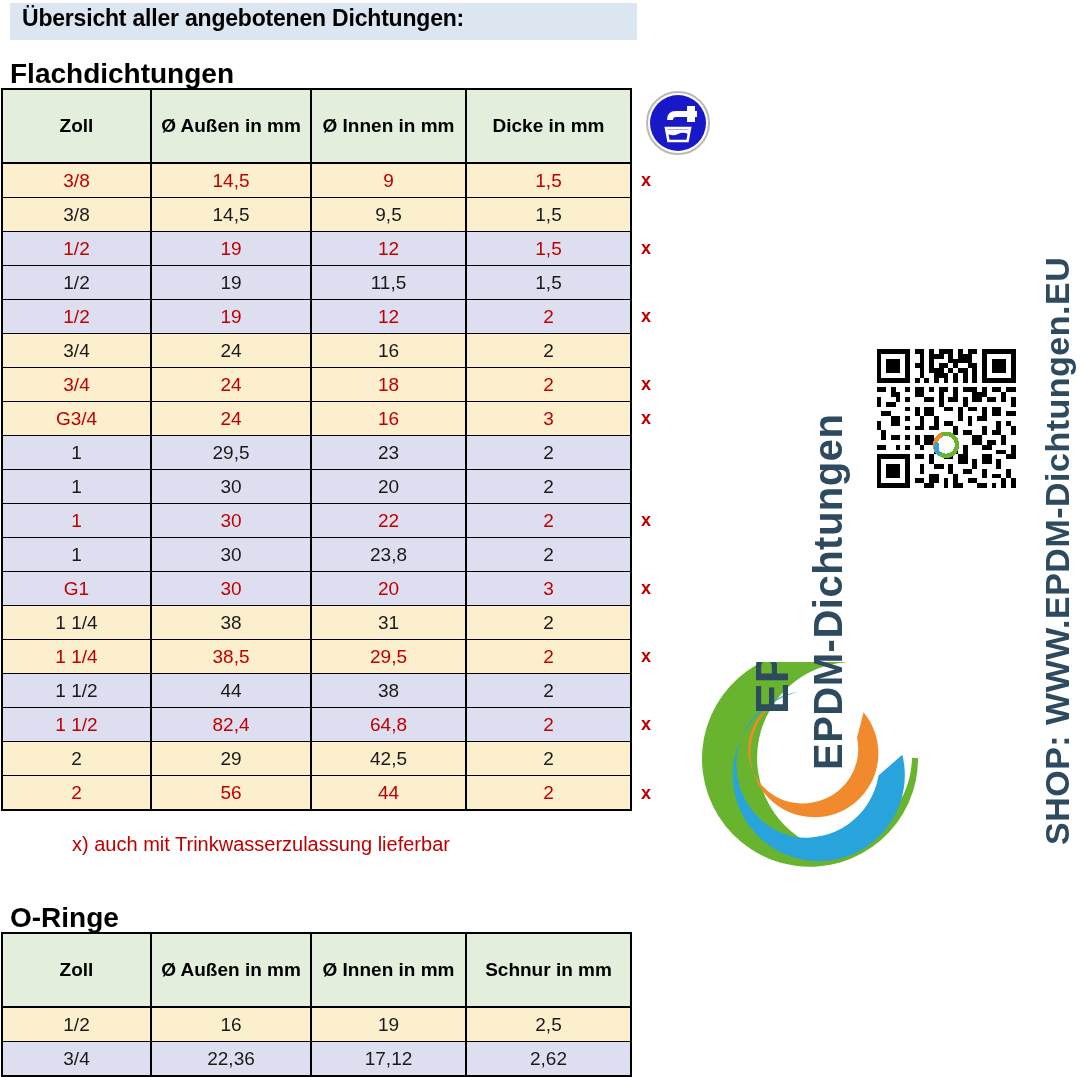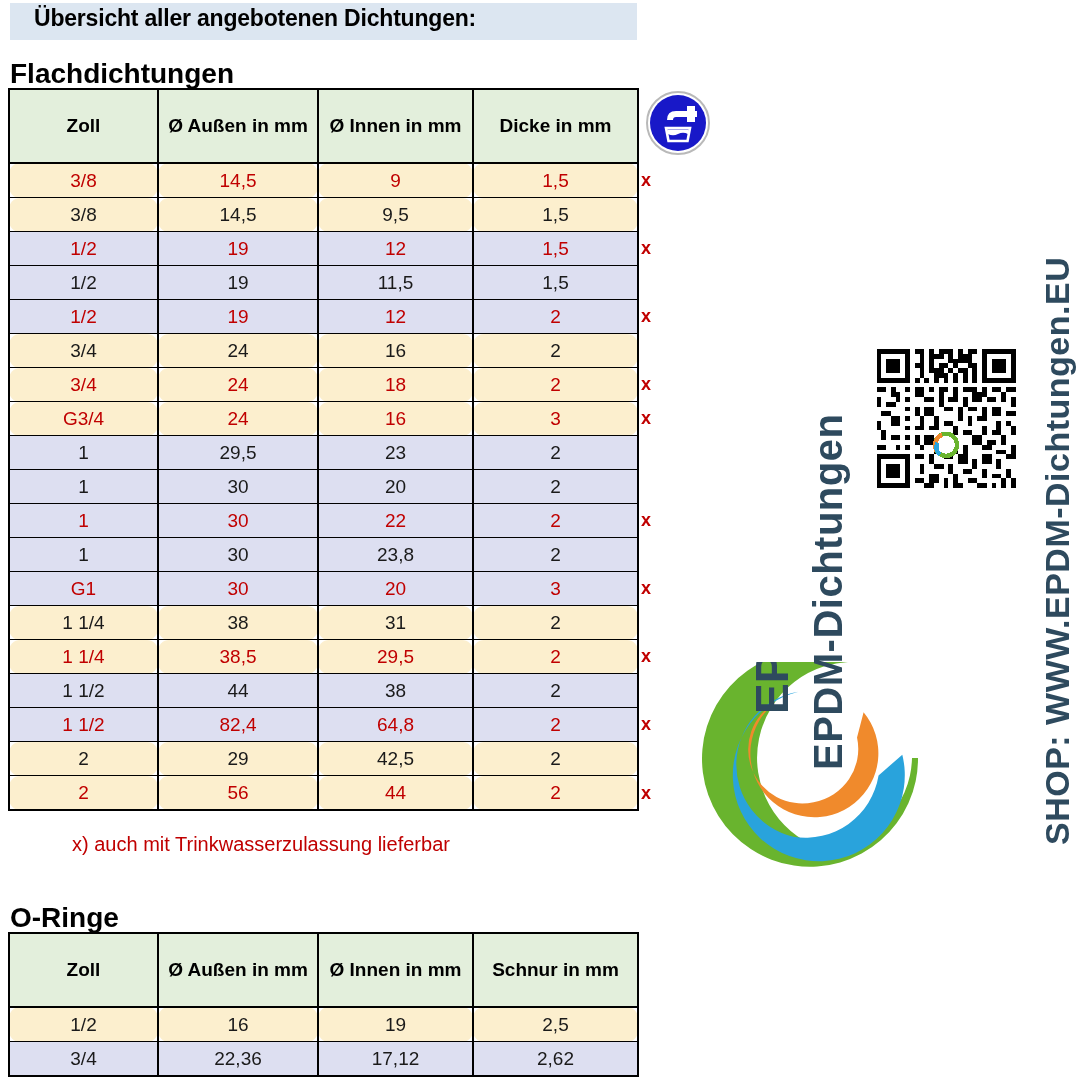--- a/index.html
+++ b/index.html
@@ -20,21 +20,21 @@
   #title-band {
     position: absolute;
     left: 10px;
     top: 3px;
     width: 627px;
     height: 37px;
     background: #DCE6F1;
   }
   #title-text {
     position: absolute;
-    left: 34px;
+    left: 22px;
     top: 5px;
     font-size: 23px;
     font-weight: bold;
     letter-spacing: -0.2px;
     color: #000000;
     white-space: nowrap;
   }
 
   
   .section-heading {
@@ -44,21 +44,21 @@
     font-weight: bold;
     color: #000000;
     white-space: nowrap;
   }
   #heading-flach { top: 58px; }
   #heading-oringe { top: 902px; }
 
   
   table.sealtable {
     position: absolute;
-    left: 8px;
+    left: 1px;
     border-collapse: collapse;
     table-layout: fixed;
     border: 2px solid #000000;
   }
   #table-flach { top: 88px; width: 629px; }
   #table-oringe { top: 932px; width: 629px; }
 
   table.sealtable col.c-zoll   { width: 149px; }
   table.sealtable col.c-aussen { width: 160px; }
   table.sealtable col.c-innen  { width: 155px; }
@@ -78,21 +78,21 @@
   table.sealtable td {
     border: 1px solid #000000;
     border-left: 2px solid #000000;
     border-right: 2px solid #000000;
     font-size: 19px;
     text-align: center;
     height: 33px;
     padding: 0;
     line-height: 1;
   }
-  tr.band-cream td { background: #FCEFCE; border-radius: 11px; }
+  tr.band-cream td { background: #FCEFCE; }
   tr.band-lav td   { background: #DDDFF1; }
   tr.red-row td    { color: #C00000; }
   tr.norm-row td   { color: #1a1a1a; }
 
   
   .xmark {
     position: absolute;
     left: 641px;
     width: 18px;
     font-size: 18px;

